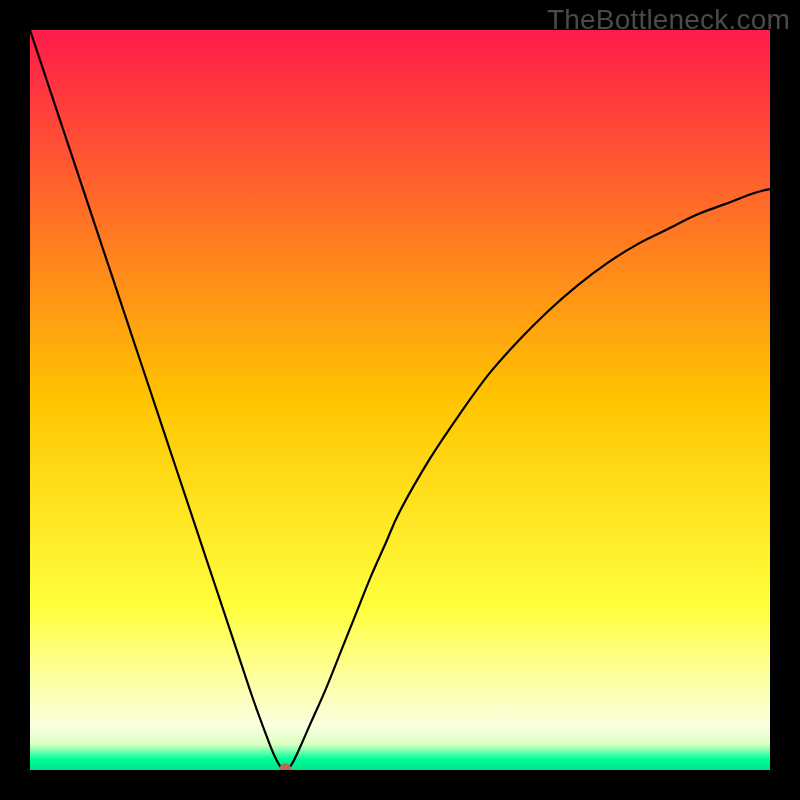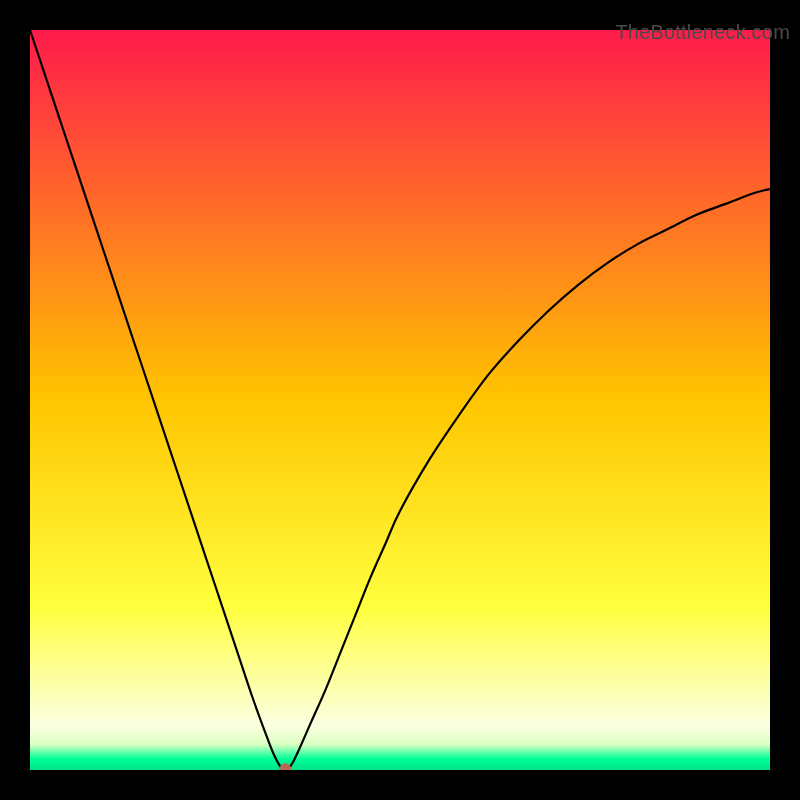--- a/index.html
+++ b/index.html
@@ -12,24 +12,24 @@
     background: #000;
   }
   .frame {
     position: relative;
     width: 800px;
     height: 800px;
     background: #000;
   }
   .watermark {
     position: absolute;
-    top: 21px;
+    top: 4px;
     right: 10px;
     color: #4a4a4a;
-    font-size: 20px;
+    font-size: 28px;
     font-weight: 400;
     letter-spacing: 0.2px;
     z-index: 5;
   }
   .plot-area {
     position: absolute;
     left: 30px;
     top: 30px;
     width: 740px;
     height: 740px;

